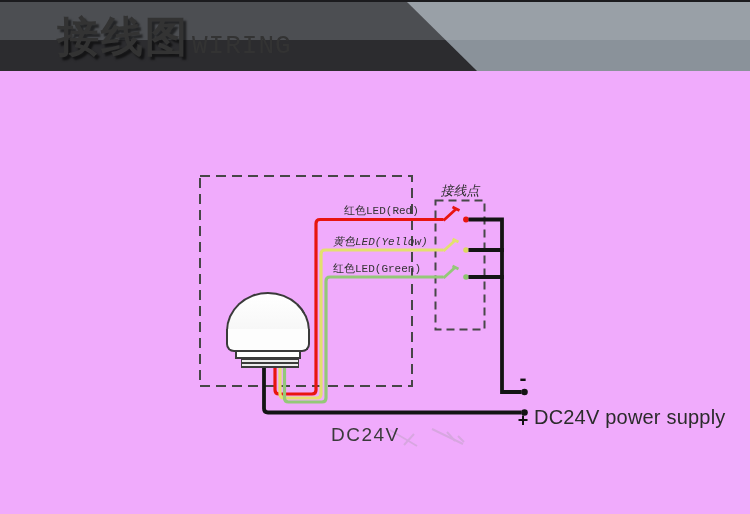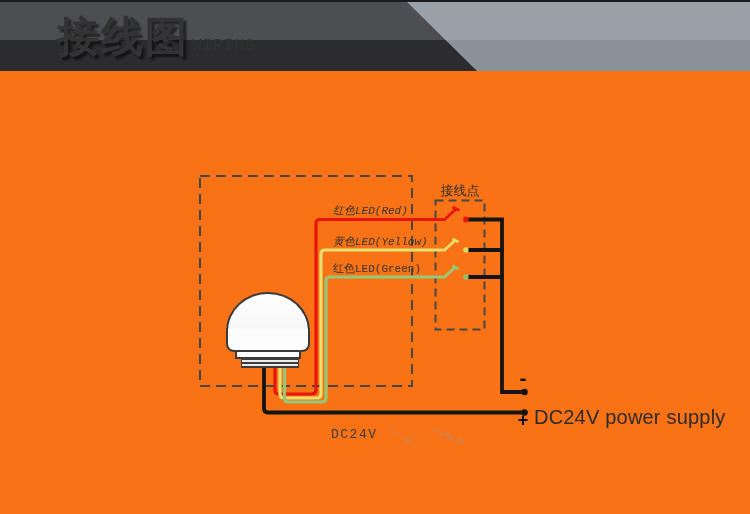--- a/index.html
+++ b/index.html
@@ -1,29 +1,29 @@
 <!DOCTYPE html>
 <html><head>
 <meta charset="utf-8">
 <style>
   html,body{margin:0;padding:0;background:#ffffff;}
-  .page{position:relative;width:750px;height:514px;background:#f97316;overflow:hidden;
+  .page{position:relative;width:750px;height:514px;background:#f0abfc;overflow:hidden;
         font-family:"Liberation Sans", sans-serif;}
 
   
   .header{position:absolute;left:0;top:0;width:750px;height:71px;
           background:linear-gradient(to bottom,#4c4e52 0,#4c4e52 40px,#2c2c2f 40px,#2c2c2f 71px);}
   .header-light{position:absolute;left:0;top:0;width:750px;height:71px;
           background:linear-gradient(to bottom,#99a0a7 0,#99a0a7 40px,#8a929a 40px,#8a929a 71px);
           clip-path:polygon(405px 0,750px 0,750px 71px,477px 71px);}
   .header-topline{position:absolute;left:0;top:0;width:750px;height:2px;background:#1b1b1e;}
   .title-cn{position:absolute;left:57px;top:15px;font-size:42px;line-height:44px;font-weight:bold;
             color:#ffffff;letter-spacing:2px;text-shadow:3px 3px 2px rgba(0,0,0,0.55);
             font-family:"DejaVu Sans", sans-serif;}
-  .title-en{position:absolute;left:192px;top:35px;font-size:16px;line-height:22px;color:#f4f4f4;
+  .title-en{position:absolute;left:192px;top:35px;font-size:26px;line-height:22px;color:#f4f4f4;
             letter-spacing:1px;font-family:"Liberation Mono", monospace;}
 
   
   .wires-svg{position:absolute;left:0;top:0;z-index:2;}
 
   
   .lamp{z-index:3;}
   .lamp-dome{position:absolute;left:226px;top:292px;width:84px;height:39px;box-sizing:border-box;
              border:2px solid #3a3a3a;border-radius:42px 42px 0 0/39px 39px 0 0;
              background:linear-gradient(to bottom,#ffffff,#f7f7f7);z-index:3;}
@@ -31,27 +31,27 @@
              border:2px solid #3a3a3a;border-top:none;border-radius:0 0 8px 8px;background:#fdfdfd;z-index:3;}
   .lamp-collar{position:absolute;left:235px;top:350px;width:66px;height:9px;box-sizing:border-box;
              border:2px solid #3a3a3a;background:#ffffff;z-index:3;}
   .lamp-threads{position:absolute;left:241px;top:358px;width:58px;height:10px;box-sizing:border-box;
              border-left:1px solid #3c3c3c;border-right:1px solid #3c3c3c;
              background:repeating-linear-gradient(to bottom,#3c3c3c 0,#3c3c3c 2px,#ededed 2px,#ededed 4px);z-index:3;}
 
   
   .lbl{position:absolute;z-index:4;color:#333333;white-space:nowrap;}
   .wire-lbl{font-size:11px;line-height:11px;font-family:"Liberation Mono","DejaVu Sans",monospace;}
-  .lbl-red{left:333px;top:206px;font-style:italic;}
+  .lbl-red{left:344px;top:206px;}
   .lbl-yellow{left:333px;top:237px;font-style:italic;}
   .lbl-green{left:333px;top:264px;}
   .conn-lbl{left:435px;top:184px;width:50px;text-align:center;font-size:13px;line-height:13px;
-            font-family:"DejaVu Sans",sans-serif;color:#2f2f2f;}
-  .dc-lbl{left:331px;top:428px;font-size:13px;line-height:14px;letter-spacing:1.5px;
-          font-family:Liberation Mono, monospace;color:#3a3a3a;}
+            font-family:"DejaVu Sans",sans-serif;color:#2f2f2f;font-style:italic;}
+  .dc-lbl{left:331px;top:428px;font-size:19px;line-height:14px;letter-spacing:1.5px;
+          font-family:Liberation Sans, sans-serif;color:#3a3a3a;}
   .psu-lbl{left:534px;top:406px;font-size:20px;line-height:22px;color:#2b2b2b;letter-spacing:0.2px;}
   .minus-lbl{left:516px;top:367px;width:14px;text-align:center;font-size:21px;line-height:21px;
              font-weight:bold;color:#111111;}
   .plus-lbl{left:516px;top:410px;width:14px;text-align:center;font-size:18px;line-height:20px;
             font-weight:bold;color:#111111;}
 </style>
 </head>
 <body>
 
 <div class="page">

